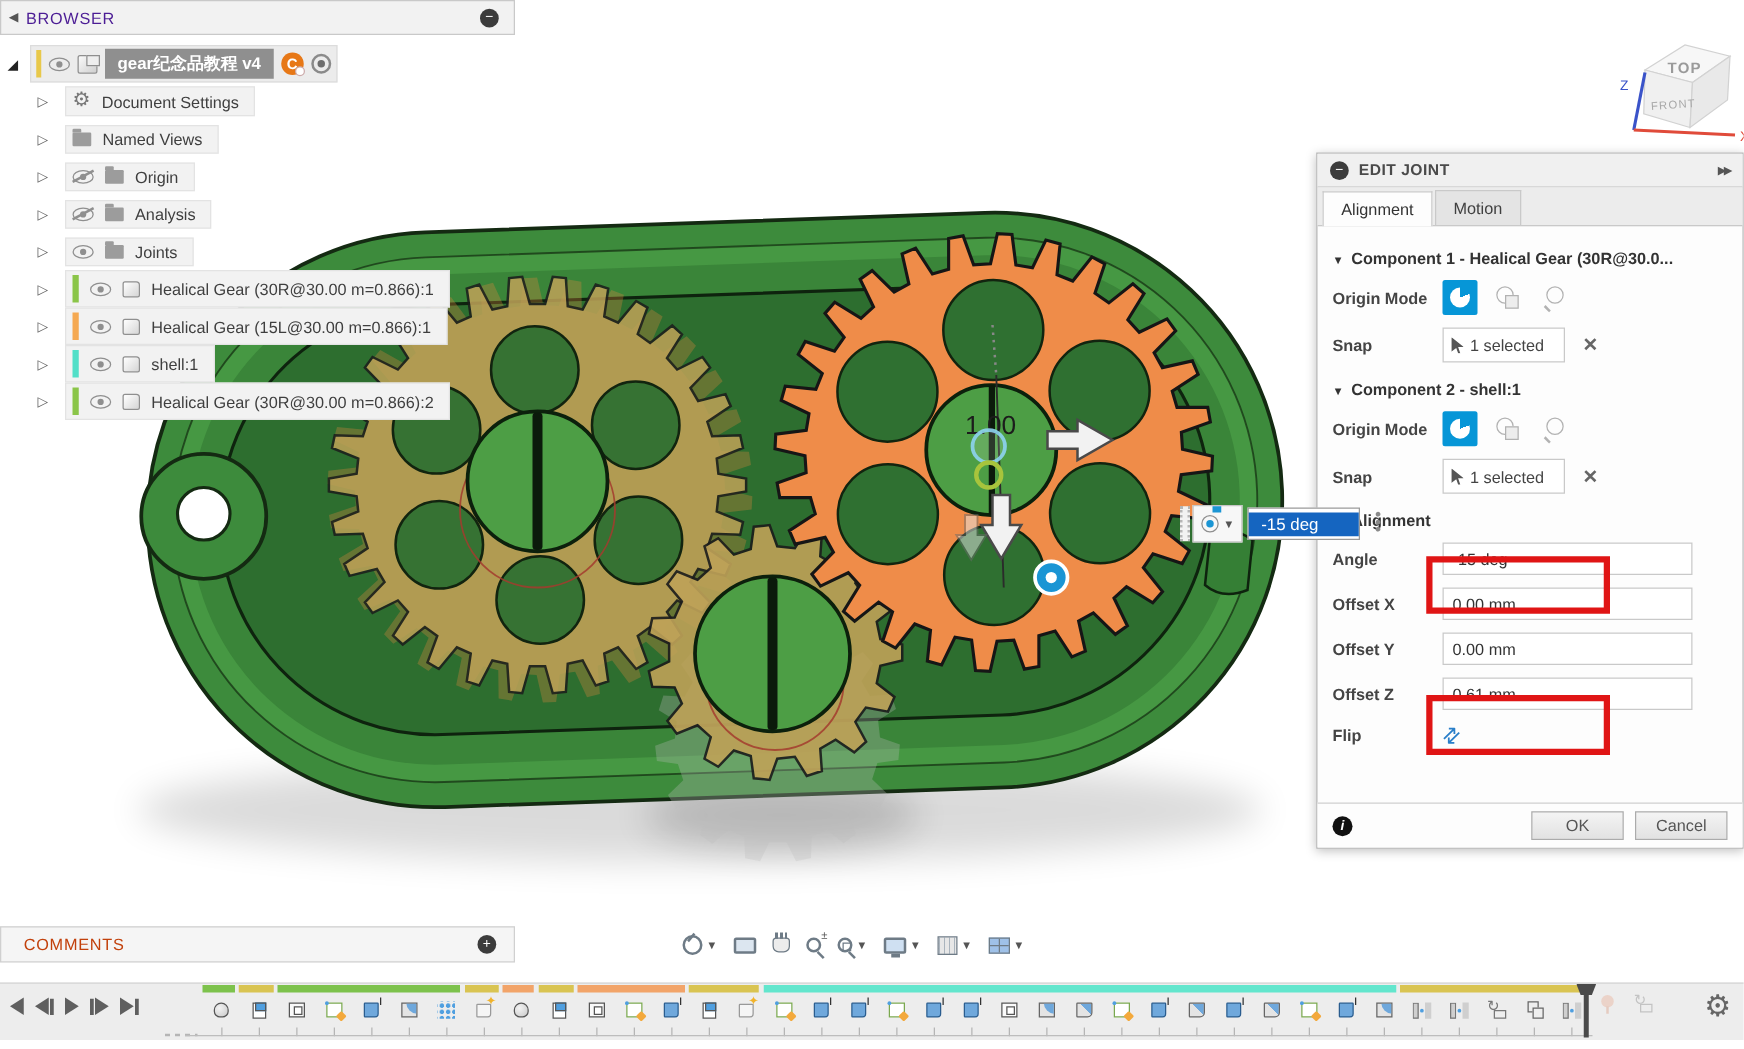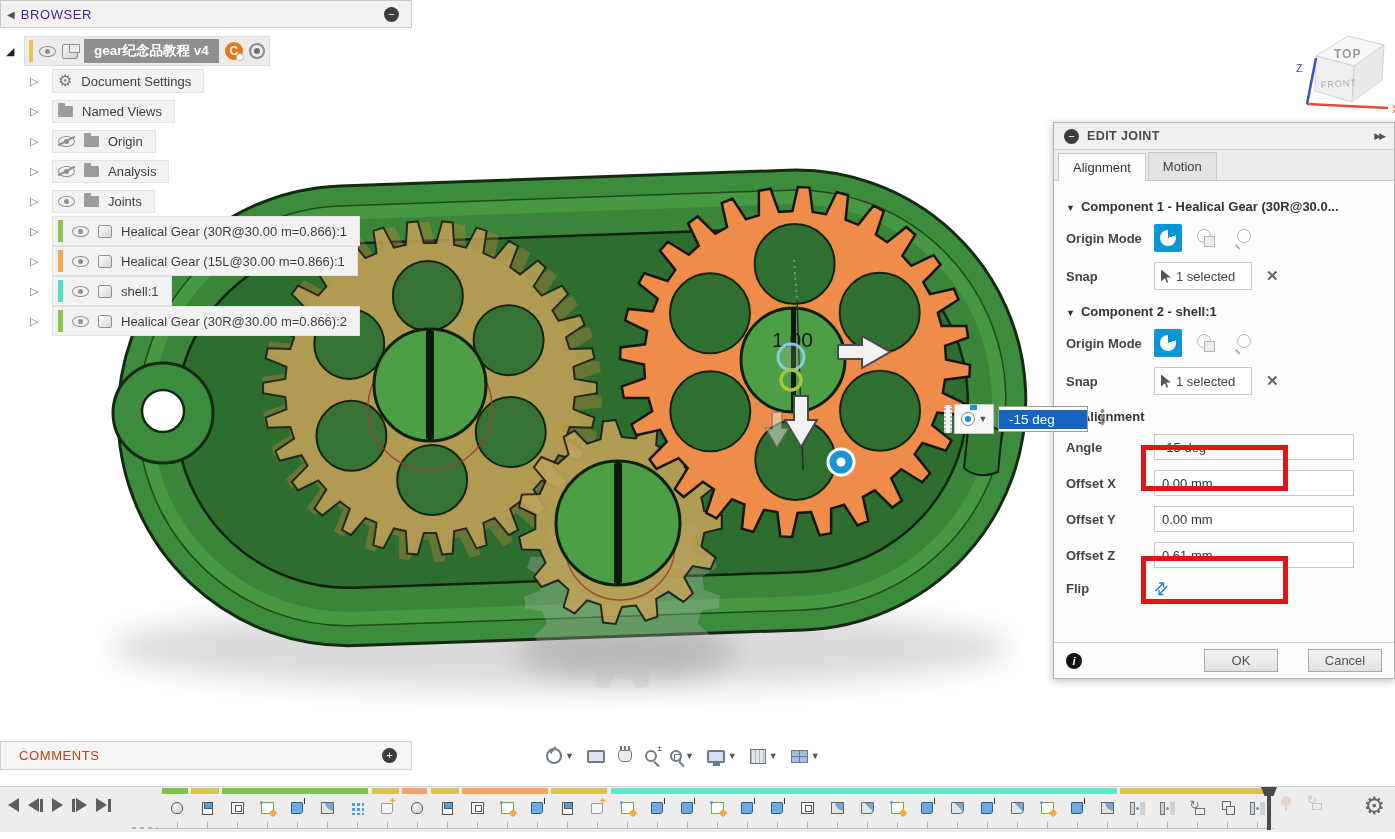--- a/index.html
+++ b/index.html
@@ -83,21 +83,21 @@
   .xclear { margin-left:14px; color:#666; font-size:15px; font-weight:bold; }
   .fld { width:200px; height:26px; background:#fff; border:1px solid #c9c9c9; font-size:13px; color:#333; display:flex; align-items:center; padding-left:7px; }
   .flip-ic { font-size:17px; color:#2a7fc9; transform:rotate(-45deg); display:inline-block; }
   #dlg-footer { position:absolute; left:0; bottom:0; width:100%; height:36px; border-top:1px solid #cfcfcf; background:#fdfdfd;
     display:flex; align-items:center; padding:0 12px; }
   .info-ic { width:16px; height:16px; border-radius:50%; background:#111; color:#fff; font-size:11px; font-style:italic; font-weight:bold;
     display:flex; align-items:center; justify-content:center; }
   .dbtn { width:74px; height:23px; background:linear-gradient(#f4f4f4,#e2e2e2); border:1px solid #ababab; border-radius:0;
     font-size:13px; color:#555; display:flex; align-items:center; justify-content:center; }
   #ok-btn { margin-left:auto; }
-  #cancel-btn { margin-left:30px; }
+  #cancel-btn { margin-left:9px; }
 
   .redbox { border:5px solid #e01515; z-index:7; background:transparent; }
 
   
   #float-bar { left:944px; top:404px; height:30px; display:flex; align-items:center; z-index:6; }
   #float-handle { width:8px; height:28px; border-left:2px dotted #b5b5b5; border-right:2px dotted #b5b5b5; margin-right:2px; background:#f2f2f2; }
   #float-icon { width:40px; height:30px; background:#f7f7f7; border:1px solid #c5c5c5; display:flex; align-items:center; justify-content:center; gap:4px; }
   .joint-glyph { width:14px; height:14px; border:1.6px solid #8f8f8f; border-radius:50%; position:relative; }
   .joint-glyph::after { content:""; position:absolute; left:50%; top:50%; width:6px; height:6px; margin:-3px 0 0 -3px; background:#1b95d4; border-radius:50%; }
   .joint-glyph::before { content:""; position:absolute; left:8px; top:-8px; width:7px; height:5px; background:#1b95d4; }

